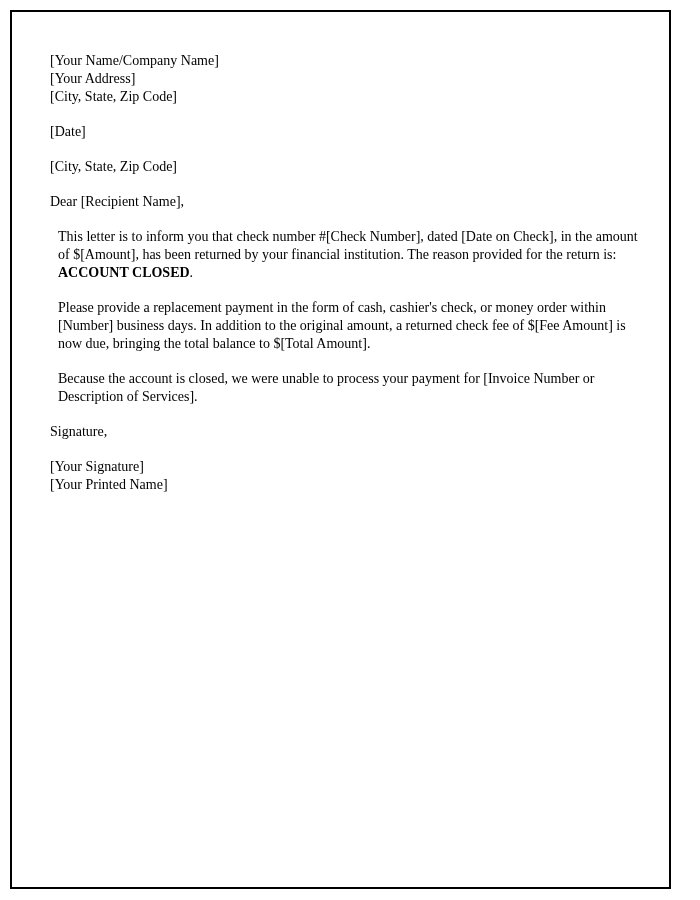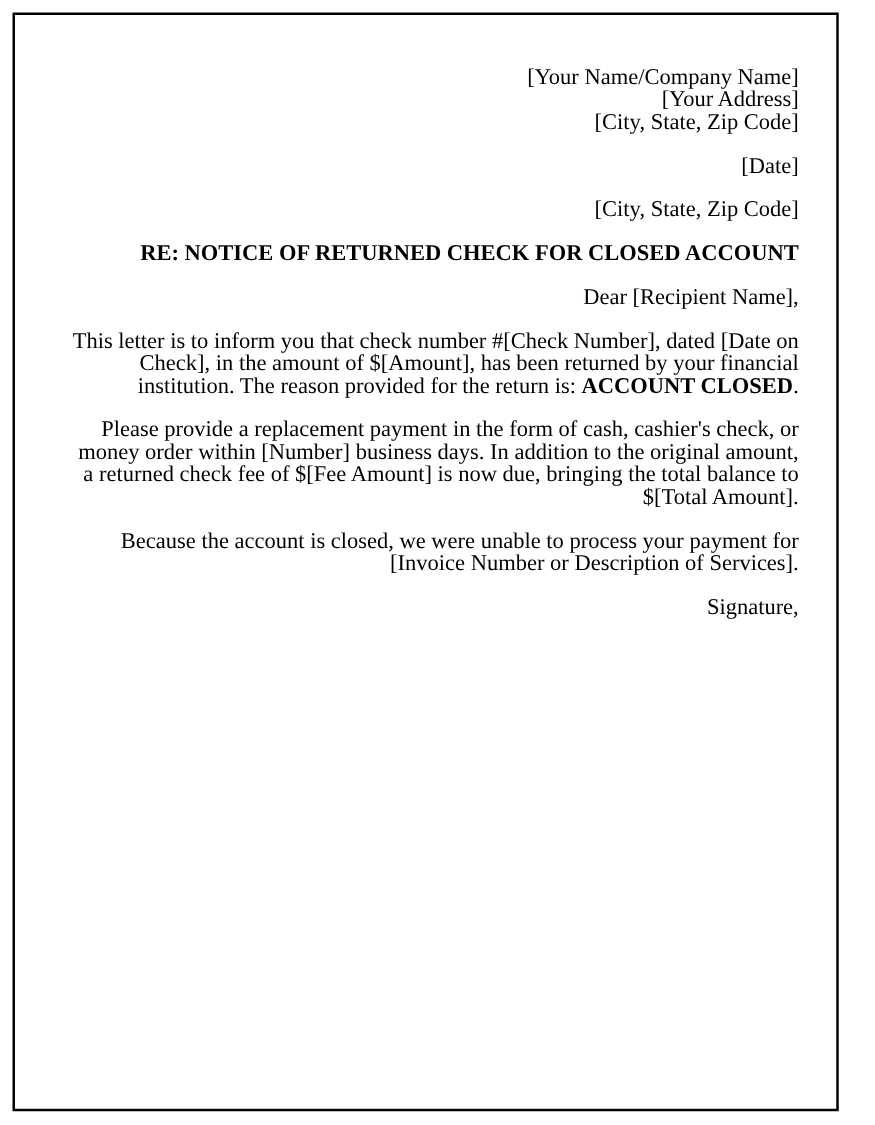--- a/index.html
+++ b/index.html
@@ -19,23 +19,22 @@
     left: 10px;
     top: 10px;
     width: 661px;
     height: 879px;
     box-sizing: border-box;
     border: 2px solid #000000;
     background: #ffffff;
   }
   .content {
     padding: 40px 30px 0 38px;
-    font-size: 18px;
+    font-size: 14px;
     line-height: 18px;
-    text-align: right;
   }
   .block {
     margin: 0 0 17px 0;
   }
   .line {
     margin: 0;
   }
   .subject {
     font-weight: bold;
   }
@@ -58,28 +57,31 @@
       <div class="line">[Your Address]</div>
       <div class="line">[City, State, Zip Code]</div>
     </div>
 
     <div class="block">[Date]</div>
 
     <div class="block">
       <div class="line">[City, State, Zip Code]</div>
     </div>
 
-    <div class="block subject">RE: NOTICE OF RETURNED CHECK FOR CLOSED ACCOUNT</div>
 
     <div class="block">Dear [Recipient Name],</div>
 
     <p class="para"><span>This letter is to inform you that check number #[Check Number], dated [Date on Check], in the amount of $[Amount], has been returned by your financial institution. The reason provided for the return is: </span><span class="bold-inline">ACCOUNT CLOSED</span><span>.</span></p>
 
     <p class="para">Please provide a replacement payment in the form of cash, cashier's check, or money order within [Number] business days. In addition to the original amount, a returned check fee of $[Fee Amount] is now due, bringing the total balance to $[Total Amount].</p>
 
     <p class="para">Because the account is closed, we were unable to process your payment for [Invoice Number or Description of Services].</p>
 
 
     <div class="block">Signature,</div>
 
+    <div class="block">
+      <div class="line">[Your Signature]</div>
+      <div class="line">[Your Printed Name]</div>
+    </div>
 
   </div>
 </div>
 
 </body></html>

